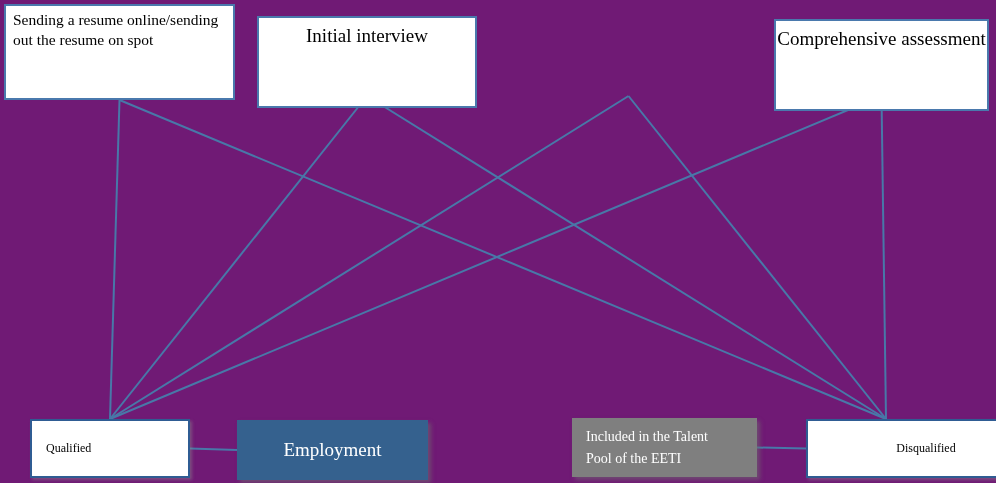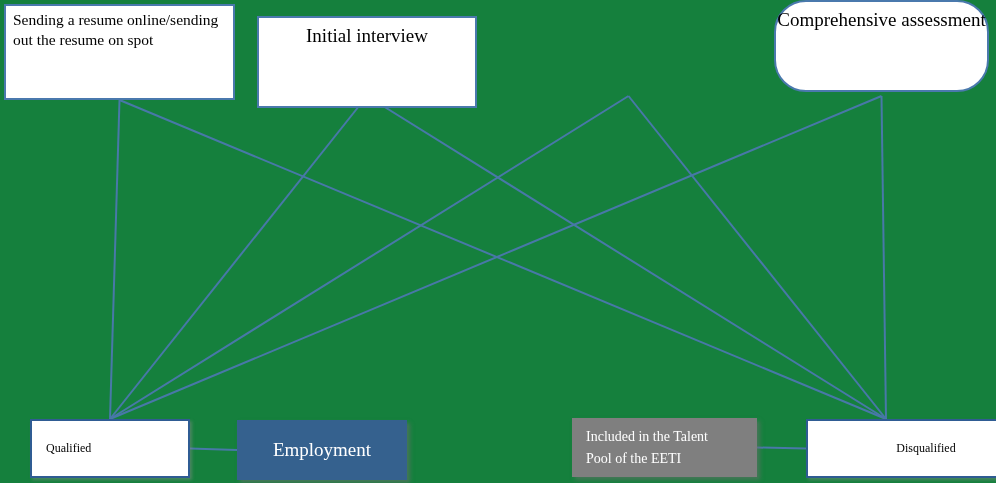--- a/index.html
+++ b/index.html
@@ -10,21 +10,21 @@
     --talent-pool-fill: #7f7f7f;
     --text: #000000;
     --inverse-text: #ffffff;
   }
   * { margin: 0; padding: 0; box-sizing: content-box; }
   html, body { background: #ffffff; }
   .canvas {
     position: relative;
     width: 996px;
     height: 483px;
-    background: #15803d;
+    background: #701a75;
     font-family: "Liberation Serif", "DejaVu Serif", serif;
     color: var(--text);
     overflow: hidden;
   }
   .edge-layer {
     position: absolute;
     left: 0; top: 0;
     width: 996px; height: 483px;
     z-index: 0;
   }
@@ -59,24 +59,24 @@
   .filled-box {
     border: none;
     display: flex;
     align-items: center;
     color: var(--inverse-text);
     box-shadow: 3px 3px 4px rgba(110,110,110,0.55);
   }
   #node-resume        { left: 4px;   top: 4px;  width: 210px; }
   #node-initial       { left: 257px; top: 16px;  width: 216px; }
   #node-second        { left: 519px; top: 4px;  width: 215px; }
-  #node-comprehensive { left: 774px; top: 0;  width: 211px; border-radius: 32px; }
+  #node-comprehensive { left: 774px; top: 19px;  width: 211px; }
   #node-qualified     { left: 30px;  top: 419px; width: 156px; padding-left: 0; }
   #node-qualified .lbl { padding-left: 14px; }
-  #node-employment    { left: 237px; top: 420px; width: 170px; height: 60px;
+  #node-employment    { left: 237px; top: 420px; width: 191px; height: 60px;
                         background: var(--employment-fill); justify-content: center;
                         font-size: 19px; }
   #node-talent-pool   { left: 572px; top: 418px; width: 151px; height: 47px;
                         background: var(--talent-pool-fill);
                         font-size: 14px; line-height: 1.55;
                         padding: 6px 20px 6px 14px; align-items: center; }
   #node-disqualified  { left: 806px; top: 419px; width: 156px; justify-content: center; padding-left: 40px; }
   .lbl { display: inline-block; }
 </style>
 </head>

